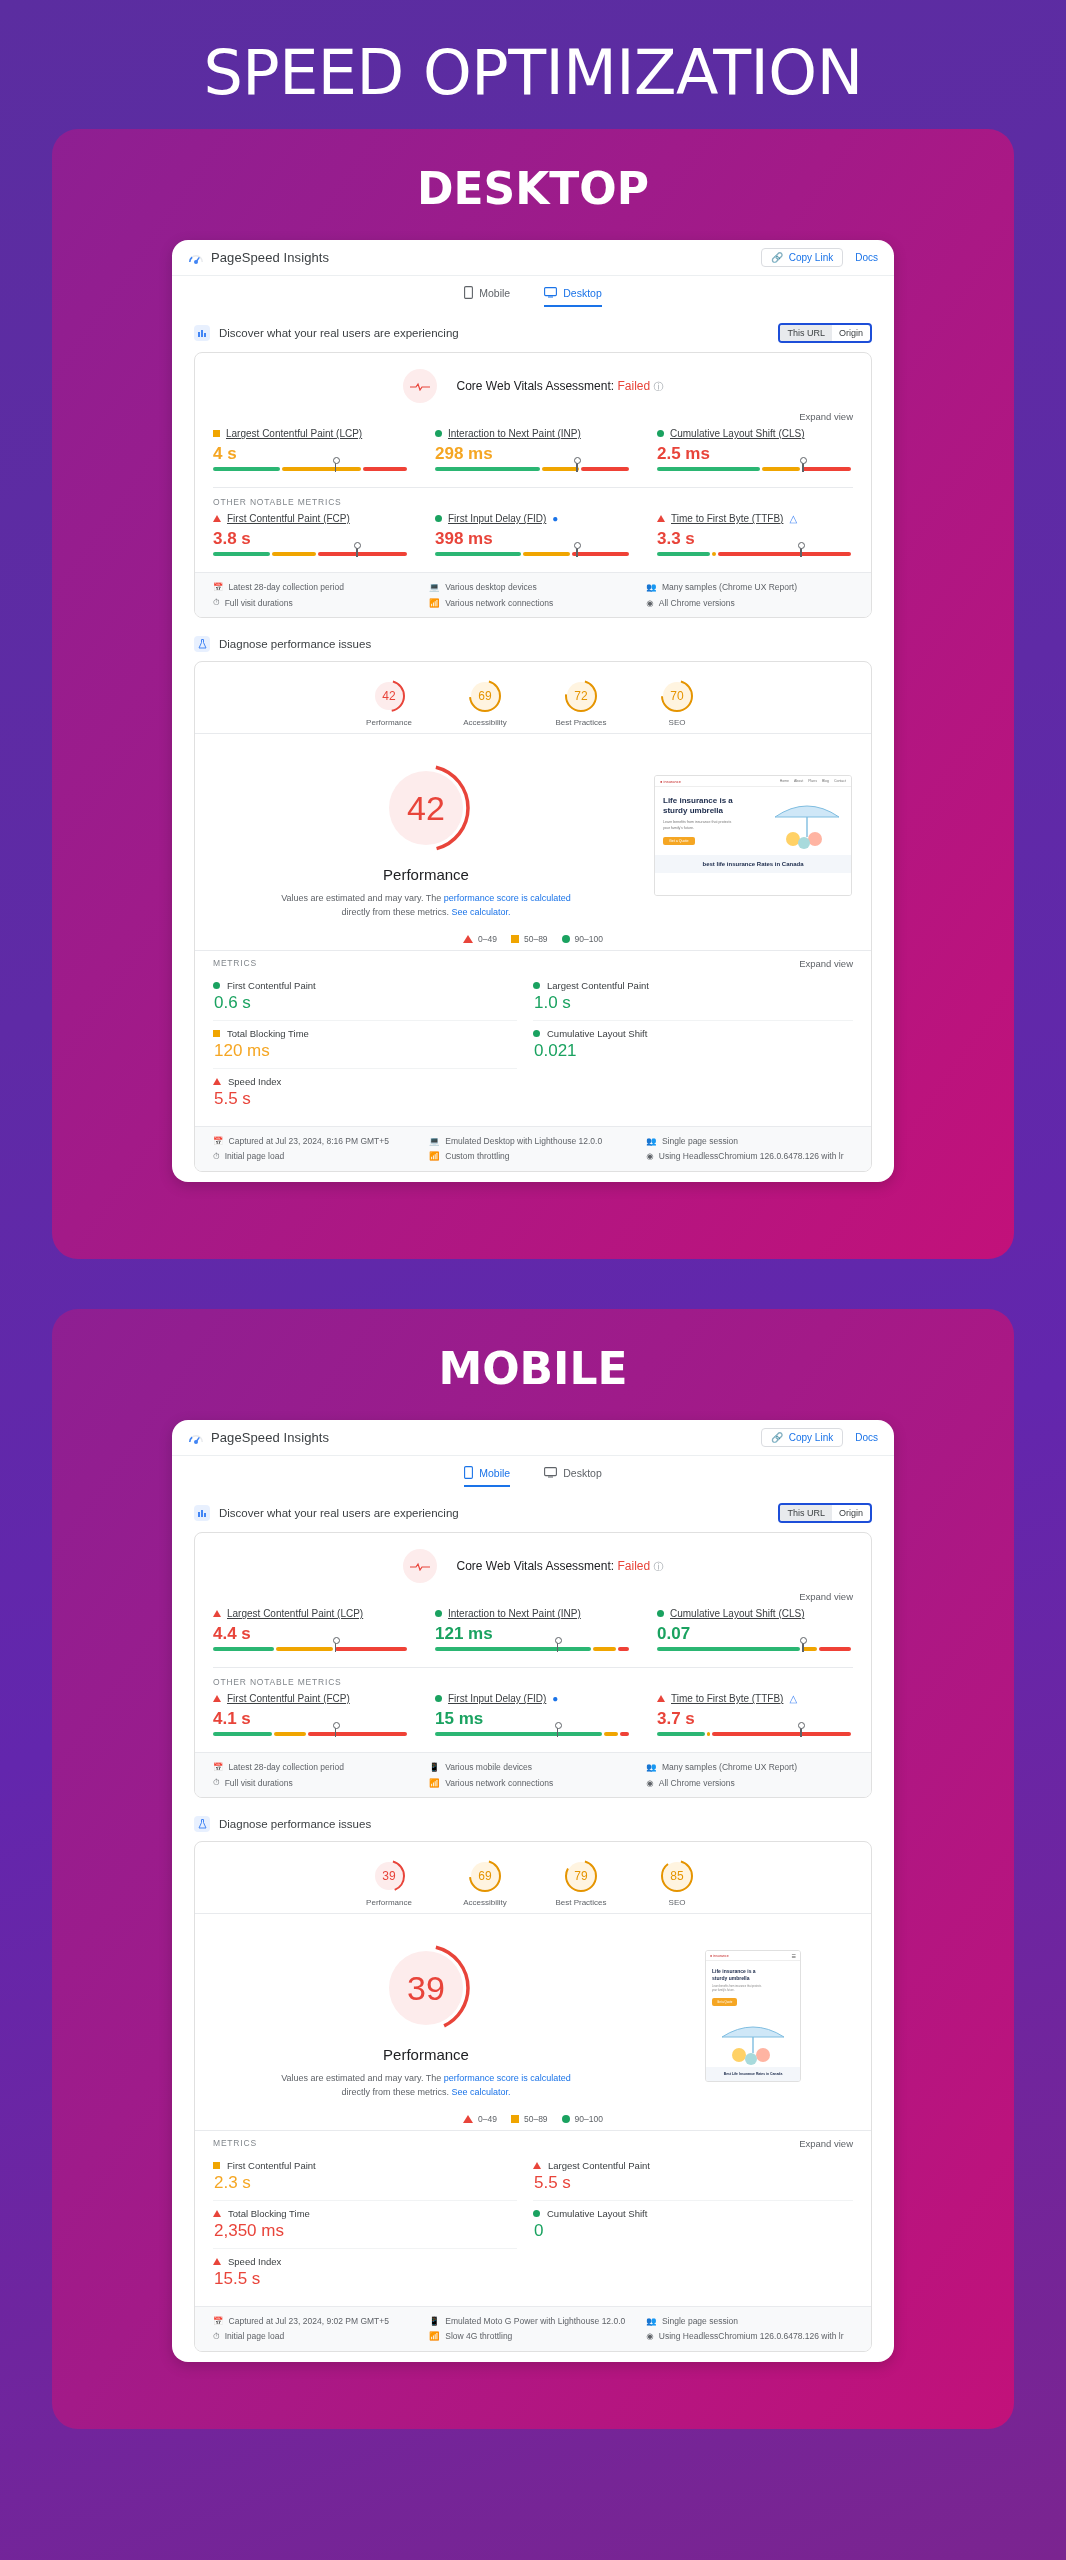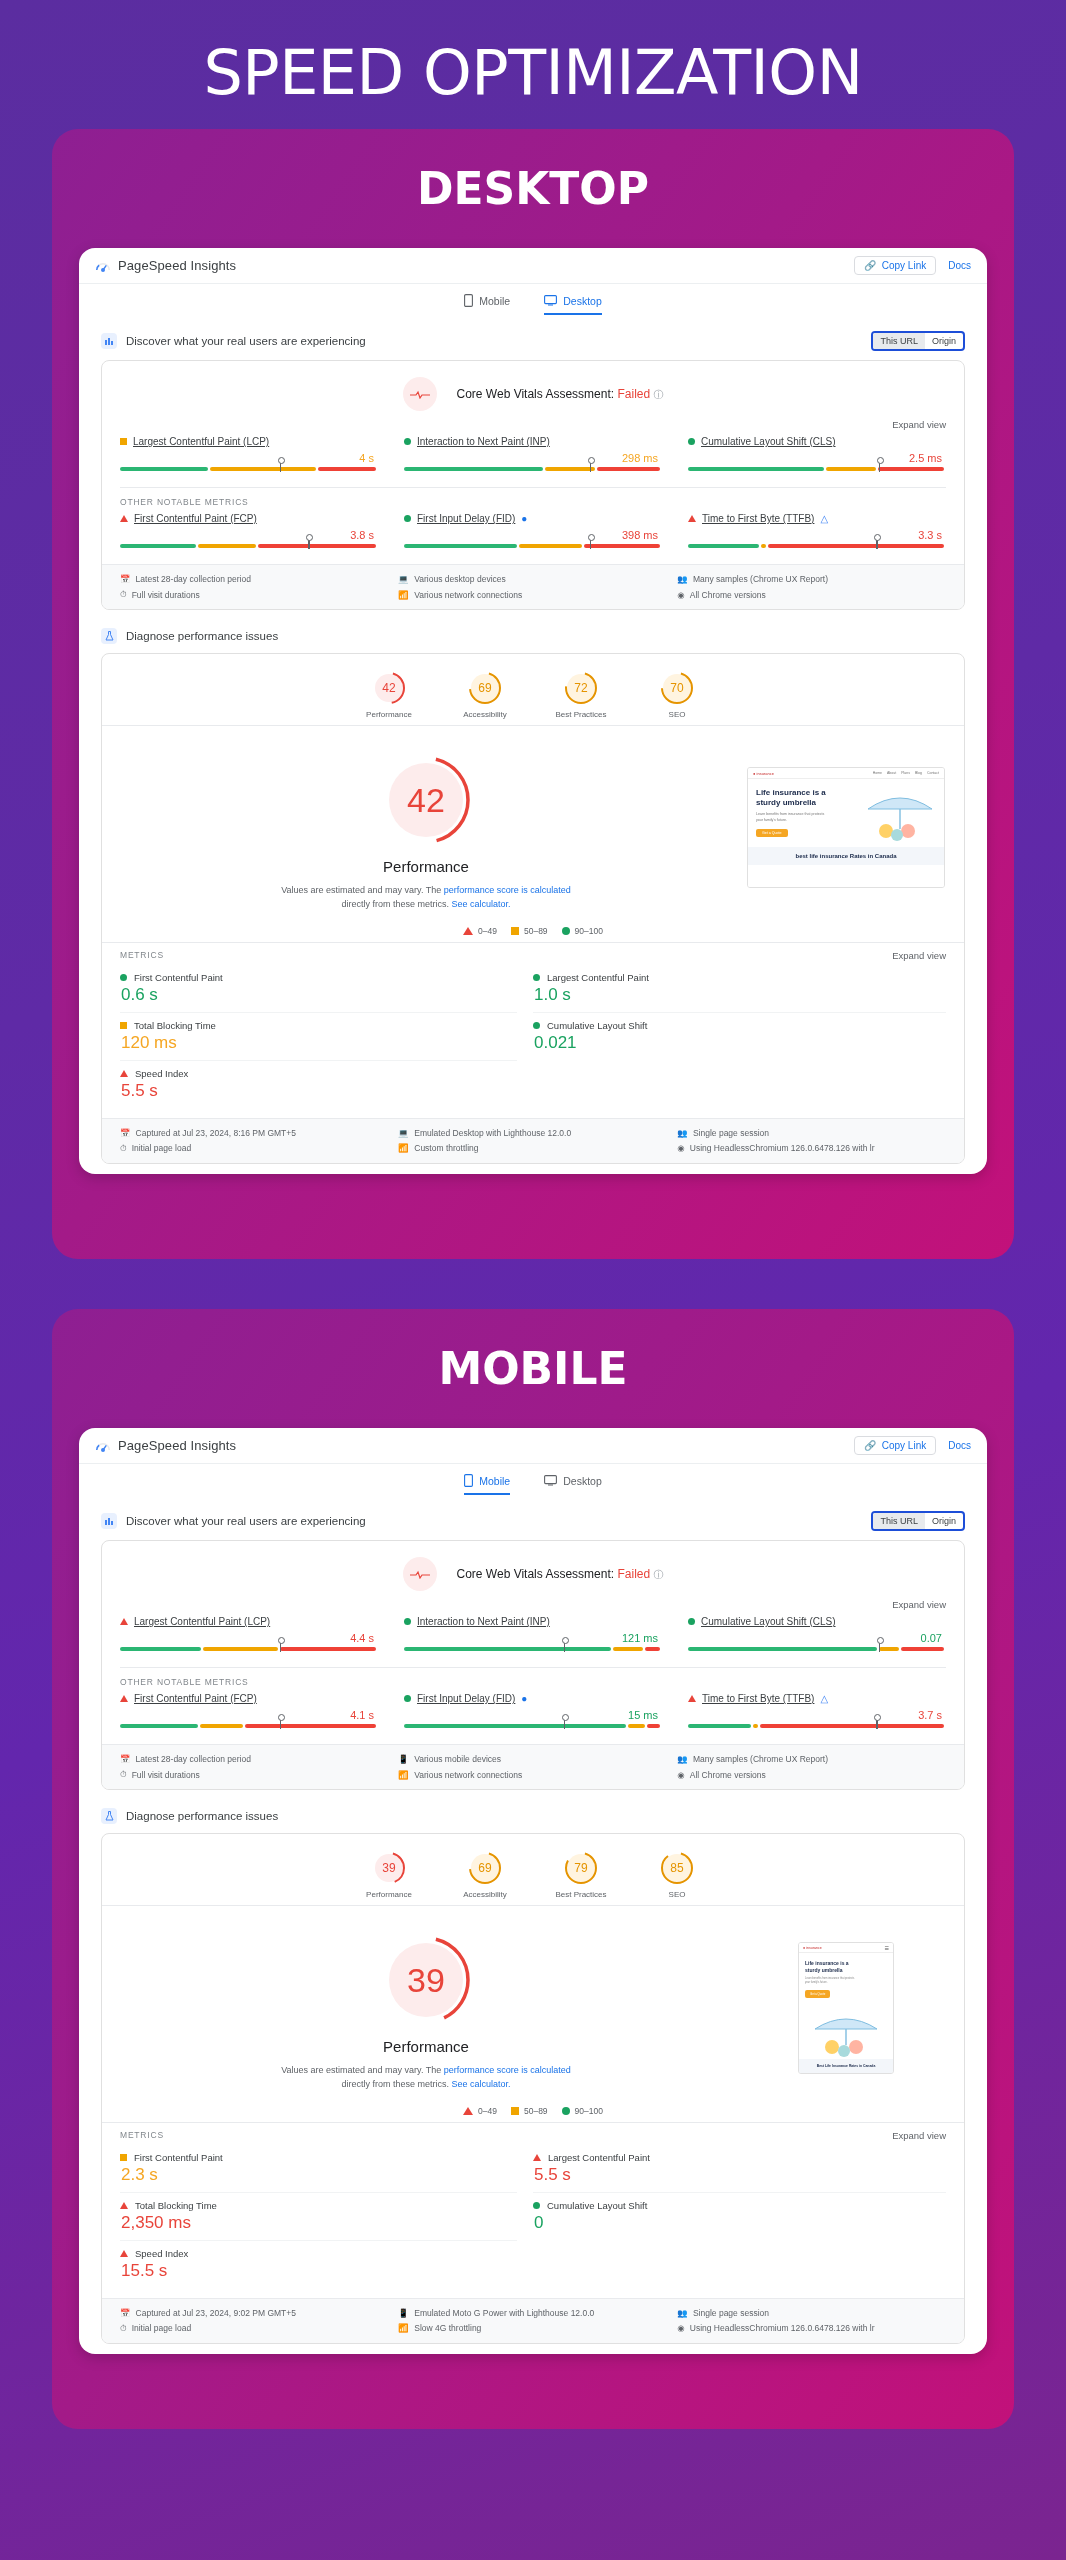--- a/index.html
+++ b/index.html
@@ -47,22 +47,22 @@
     color: #fff;
     font-weight: bold;
     font-size: 44px;
     letter-spacing: 0px;
     padding: 16px 0 18px 0;
     font-family: "DejaVu Sans", sans-serif;
   }
 
   
   .psi {
-    width: 908px;
-    margin: 16px auto;
+    width: 722px;
+    margin: 8px auto;
     background: #ffffff;
     border-radius: 16px;
     overflow: hidden;
     font-size: 11px;
     color: #202124;
     box-shadow: 0 4px 14px rgba(0,0,0,.18);
   }
   .psi-topbar {
     height: 36px;
     display: flex;
@@ -138,21 +138,21 @@
 
   .metrics-grid {
     display:grid; grid-template-columns: 1fr 1fr 1fr;
     gap: 0 26px; padding: 4px 18px 14px 18px;
   }
   .metric .m-title {
     display:flex; align-items:center; gap:6px;
     font-size: 10px; color:#3c4043; white-space:nowrap;
   }
   .m-title .label { text-decoration: underline; }
-  .m-value { text-align:right; font-size: 11px; padding: 5px 4px 3px 0; font-weight: 400;}
+  .m-value { text-align:left; font-size: 17px; padding: 5px 4px 3px 0; font-weight: 700;}
   .v-red{color:#e8443a;} .v-orange{color:#f5a623;} .v-green{color:#1aa260;}
   .bar { position:relative; height: 6px; display:flex; border-radius:3px; overflow:visible; }
   .bar i { display:block; height: 4px; border-radius: 2px; margin-right:2px; }
   .bar .seg-g{background:#2bb673;} .bar .seg-o{background:#f0a500;} .bar .seg-r{background:#ef4136;}
   .needle {
     position:absolute; top:-7px; width:1.5px; height: 12px; background:#5f6368;
   }
   .needle::before{
     content:""; position:absolute; top:-3px; left:-2px;
     width:5px;height:5px;border-radius:50%;background:#fff;border:1.5px solid #5f6368;

